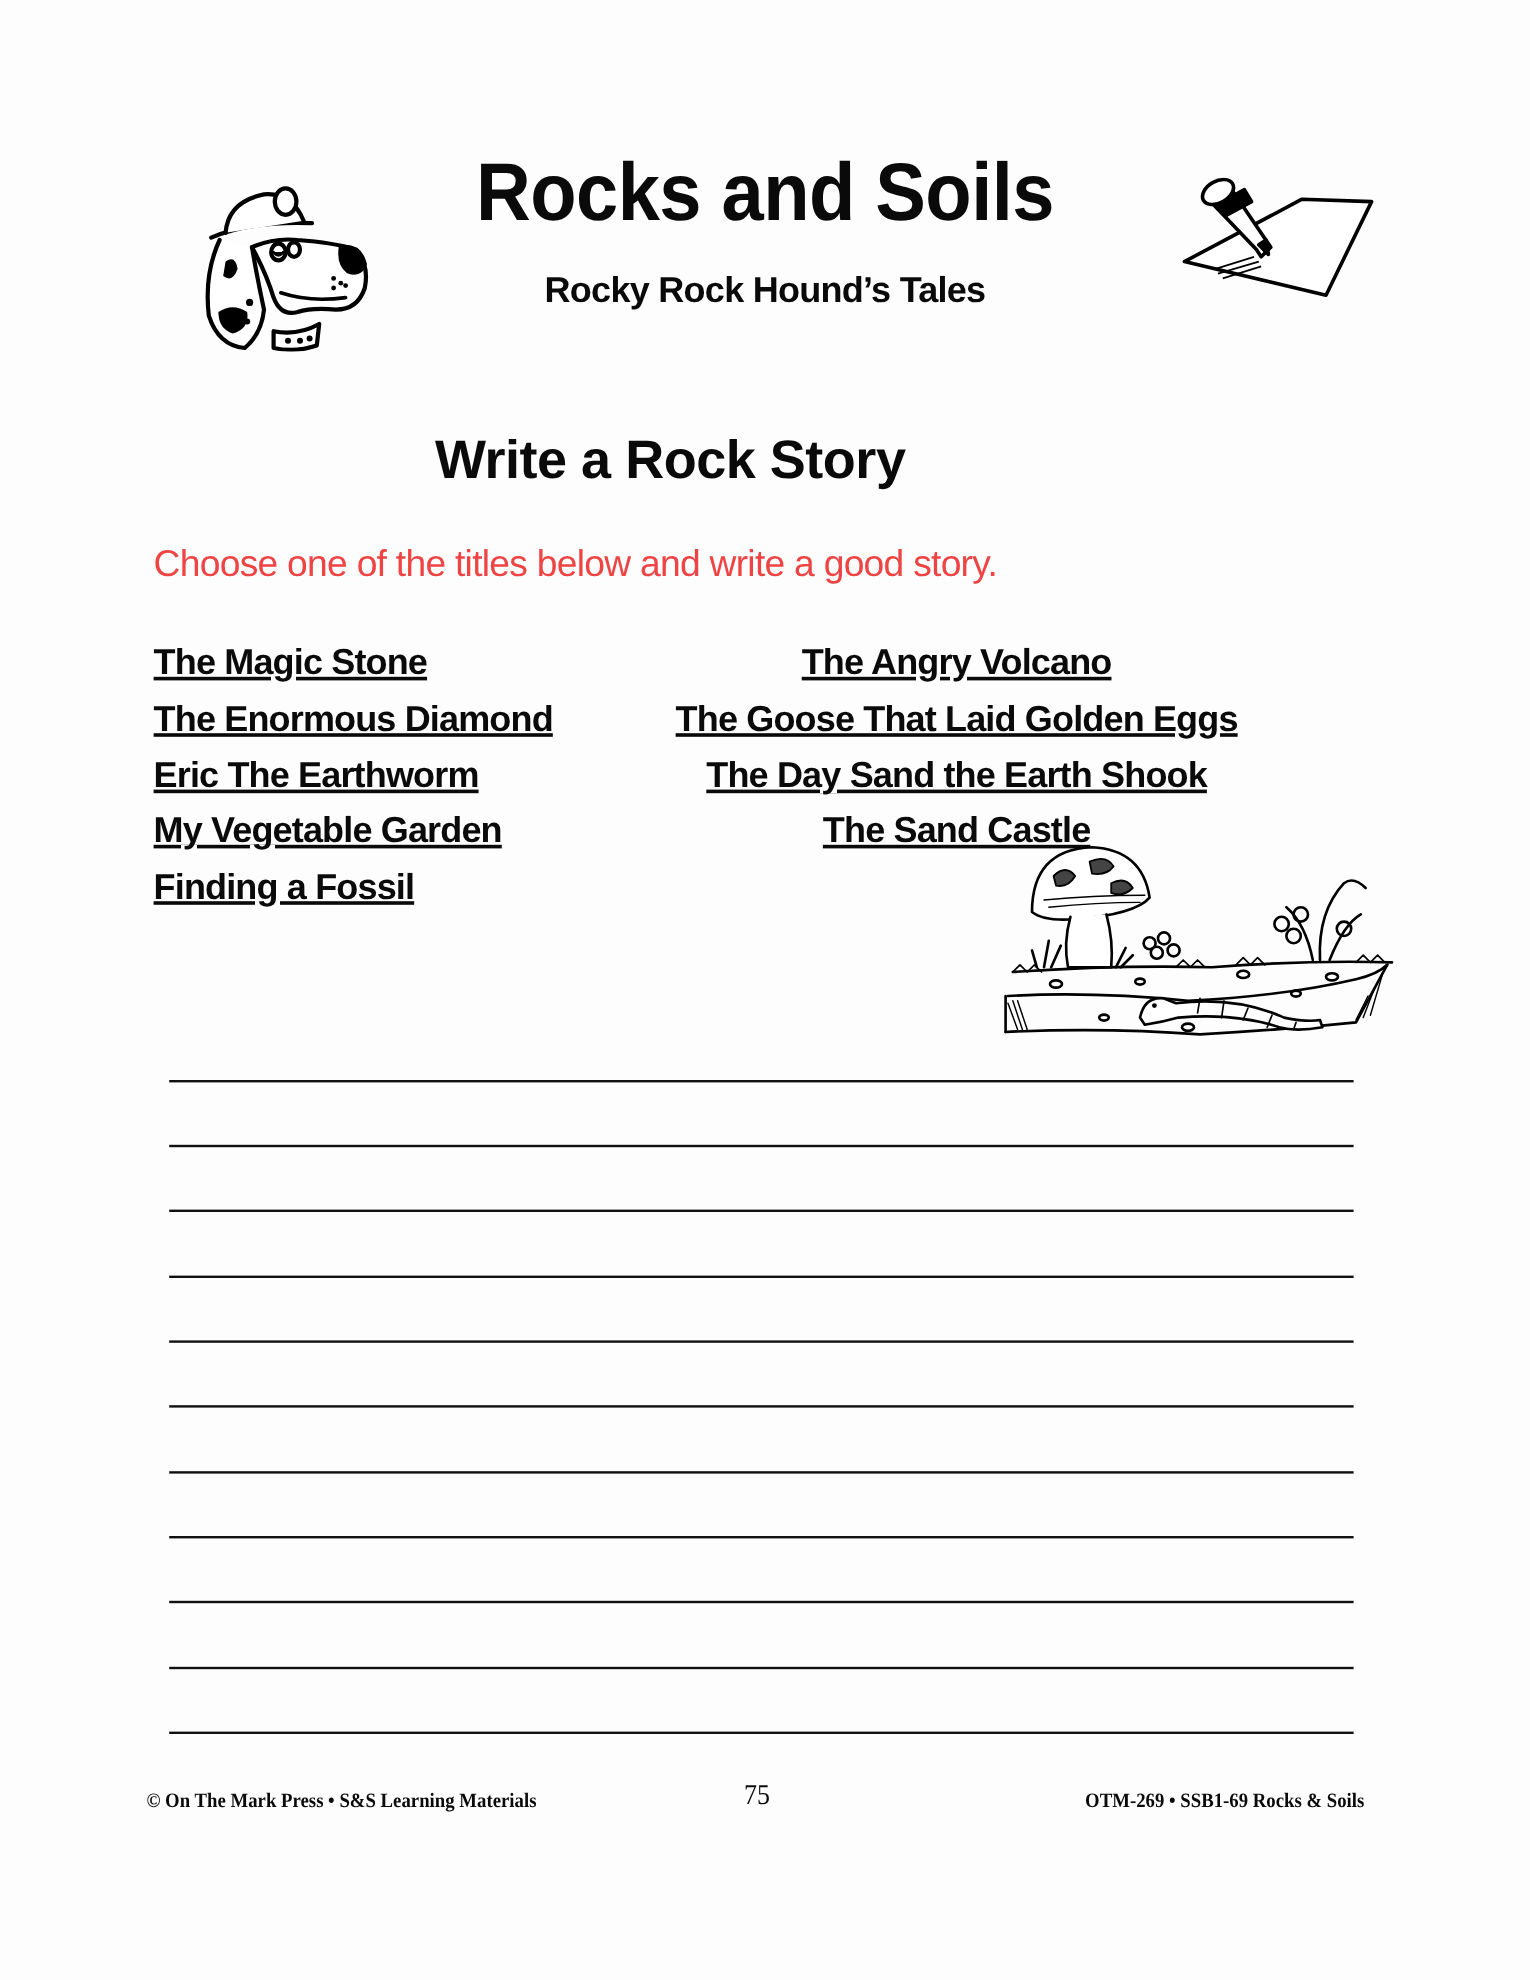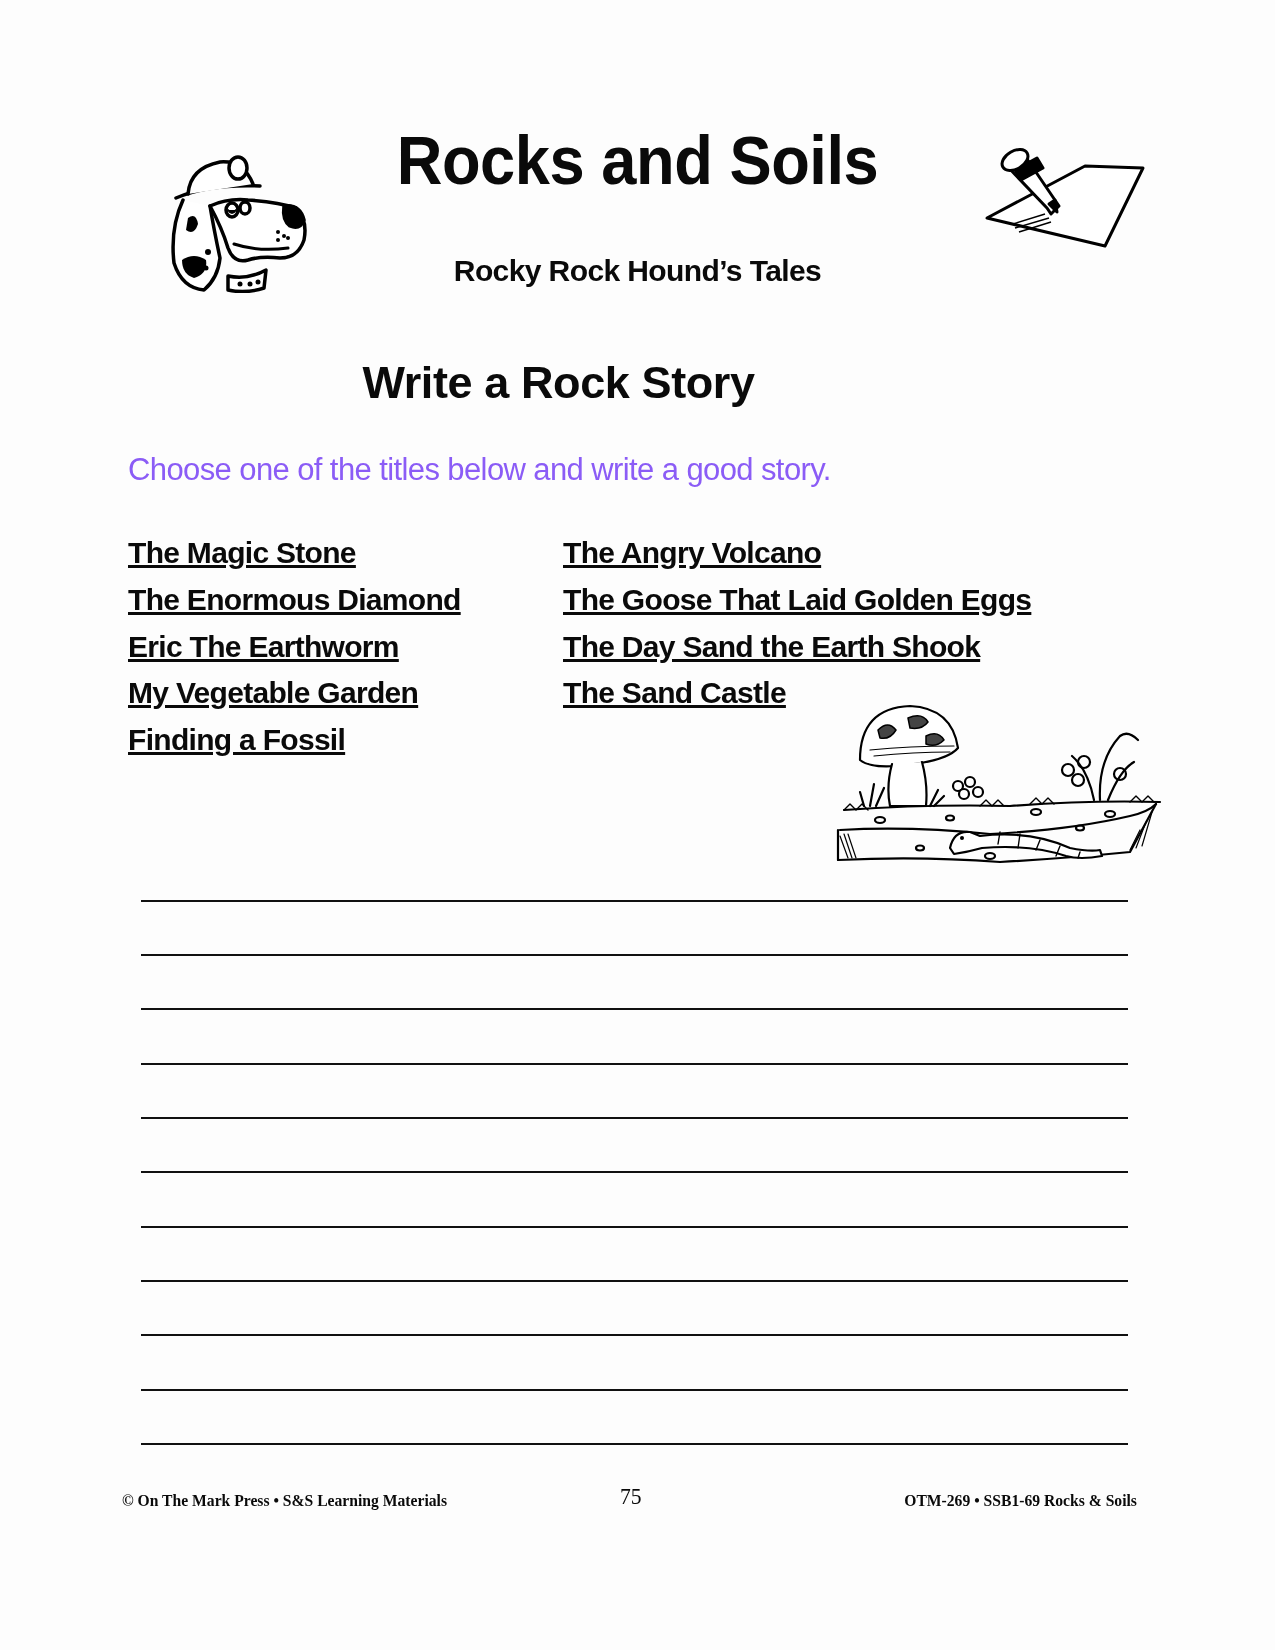--- a/index.html
+++ b/index.html
@@ -37,52 +37,51 @@
       transform: scaleX(0.93);
       transform-origin: 637px 0;
     }
     .subtitle {
       left: 0; width: 1275px;
       text-align: center;
       font-weight: bold;
       font-size: 30px;
       line-height: 36px;
       letter-spacing: -0.6px;
-      margin-top: 28px;
     }
     .subtitle.s1 { top: 225px; }
     .subtitle.s2 { top: 283px; }
     .heading {
       left: 0; width: 1117px;
       top: 356px;
       text-align: center;
       font-weight: bold;
       font-size: 45px;
       line-height: 54px;
       letter-spacing: -0.4px;
     }
     .instruction {
       left: 128px;
       top: 450px;
       font-size: 31px;
       line-height: 40px;
       font-weight: normal;
-      color: #8b5cf6;
+      color: #ef4444;
       letter-spacing: -0.6px;
     }
 
     
     .titles-col {
       top: 530px;
       margin: 0; padding: 0;
       list-style: none;
       text-decoration: underline;
     }
     .titles-col.left { left: 128px; }
-    .titles-col.right { left: 563px; }
+    .titles-col.right { left: 563px; text-align: center; }
     .titles-col li {
       font-weight: bold;
       font-size: 30px;
       line-height: 46.8px;
       height: 46.8px;
       letter-spacing: -0.7px;
       white-space: nowrap;
     }
 
     

